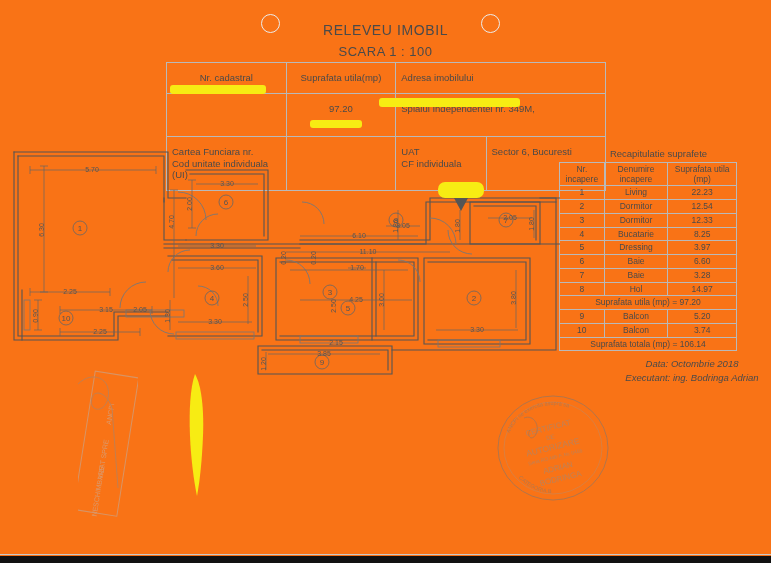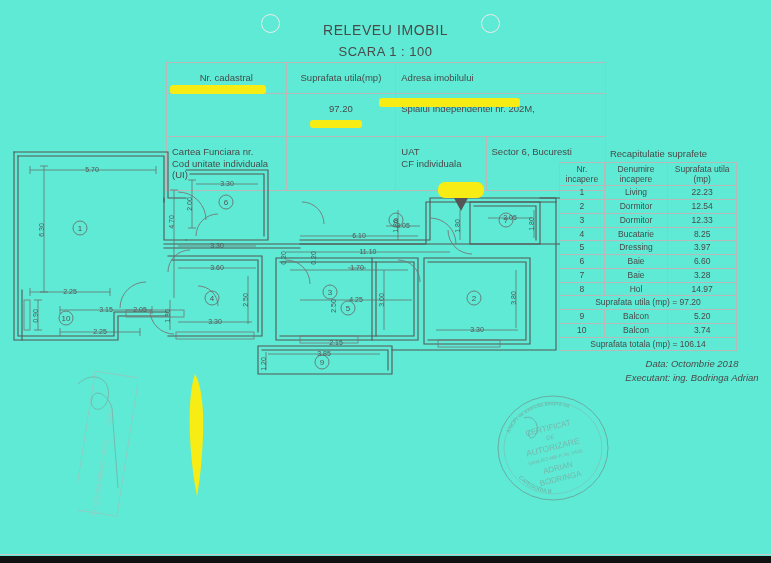--- a/index.html
+++ b/index.html
@@ -12,21 +12,21 @@
     height: 563px;
     position: relative;
     overflow: hidden;
     font-family: "Liberation Sans", sans-serif;
     color: #3a3a3a;
   }
   #page {
     position: absolute;
     left: 0; top: 0;
     width: 771px; height: 563px;
-    background: #5eead4;
+    background: #f97316;
   }
   
   .scan-edge-line {
     position: absolute;
     left: 0; bottom: 8px;
     width: 771px; height: 1px;
     background: #c9c9c9;
   }
   .scan-edge-black {
     position: absolute;
@@ -162,21 +162,21 @@
     <tbody>
         <tr>
       <td style="width:110px;" class="hdr-c">Nr. cadastral</td>
       <td style="width:100px;" class="hdr-c">Suprafata utila(mp)</td>
       <td colspan="2">Adresa imobilului</td>
     </tr>
     <tr>
       <td class="hdr-c" style="height:22px;"></td>
       <td class="hdr-c">97.20</td>
       <td colspan="2">
-        <div>Splaiul Independentei nr. 202M,</div>
+        <div>Splaiul Independentei nr. 349M,</div>
         <div>&nbsp;</div>
       </td>
     </tr>
     <tr>
       <td>
         <div>Cartea Funciara nr.</div>
         <div>Cod unitate individuala (UI)</div>
       </td>
       <td class="hdr-c">
         <div>&nbsp;</div>

